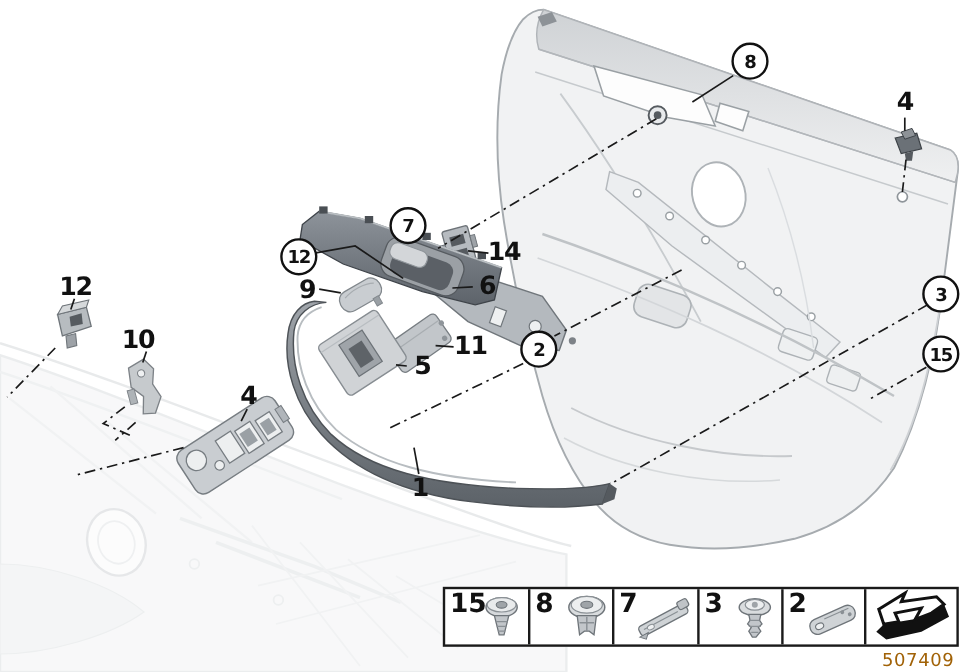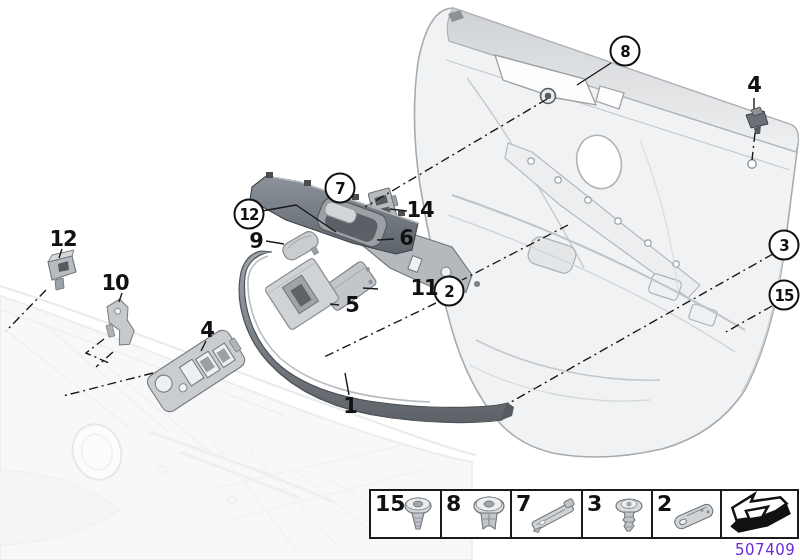--- a/index.html
+++ b/index.html
@@ -13,21 +13,21 @@
   .callout.circle{width:27px;height:27px;border:2.2px solid #111;border-radius:50%;
                   background:#fff;font-size:15px;display:flex;align-items:center;
                   justify-content:center;letter-spacing:-1px;}
   
   #legend{position:absolute;left:369px;top:489px;width:430px;height:50px;
           border:2px solid #1a1a1a;box-sizing:border-box;display:flex;background:#fff;}
   .lcell{position:relative;height:100%;box-sizing:border-box;}
   .lcell.div{border-right:2px solid #1a1a1a;}
   .lnum{position:absolute;left:4px;top:0px;font-size:22px;font-weight:bold;color:#111;line-height:1.15;}
   .licon{position:absolute;right:0px;top:2px;}
-  #imgnum{position:absolute;left:735px;top:541px;font-size:15px;color:#6d28d9;letter-spacing:.5px;}
+  #imgnum{position:absolute;left:735px;top:541px;font-size:15px;color:#a16207;letter-spacing:.5px;}
 </style>
 </head>
 <body>
 
 <div id="stage">
 
 <svg id="art" width="800" height="560" viewBox="0 0 800 560">
   <defs>
     <linearGradient id="gDark" x1="0" y1="0" x2="0" y2="1">
       <stop offset="0" stop-color="#8d939a"></stop>
@@ -234,21 +234,21 @@
       <div class="callout circle" style="left: 625px; top: 51px;">8</div>
       <div class="callout circle" style="left: 340px; top: 188px;">7</div>
       <div class="callout circle" style="left: 249px; top: 214px;">12</div>
       <div class="callout circle" style="left: 449px; top: 291px;">2</div>
       <div class="callout circle" style="left: 784px; top: 245px;">3</div>
       <div class="callout circle" style="left: 784px; top: 295px;">15</div>
       <div class="callout plain" style="left: 754px; top: 85px;">4</div>
       <div class="callout plain" style="left: 420px; top: 210px; text-align: right;">14</div>
       <div class="callout plain" style="left: 406px; top: 238px;">6</div>
       <div class="callout plain" style="left: 256px; top: 241px;">9</div>
-      <div class="callout plain" style="left: 392px; top: 288px; margin-left: 32px;">11</div>
+      <div class="callout plain" style="left: 392px; top: 288px;">11</div>
       <div class="callout plain" style="left: 352px; top: 305px;">5</div>
       <div class="callout plain" style="left: 63px; top: 239px;">12</div>
       <div class="callout plain" style="left: 115px; top: 283px;">10</div>
       <div class="callout plain" style="left: 207px; top: 330px;">4</div>
       <div class="callout plain" style="left: 350px; top: 406px;">1</div>
     </div>
 
 <div id="legend">
 
   <div class="lcell div" style="width:71px">

